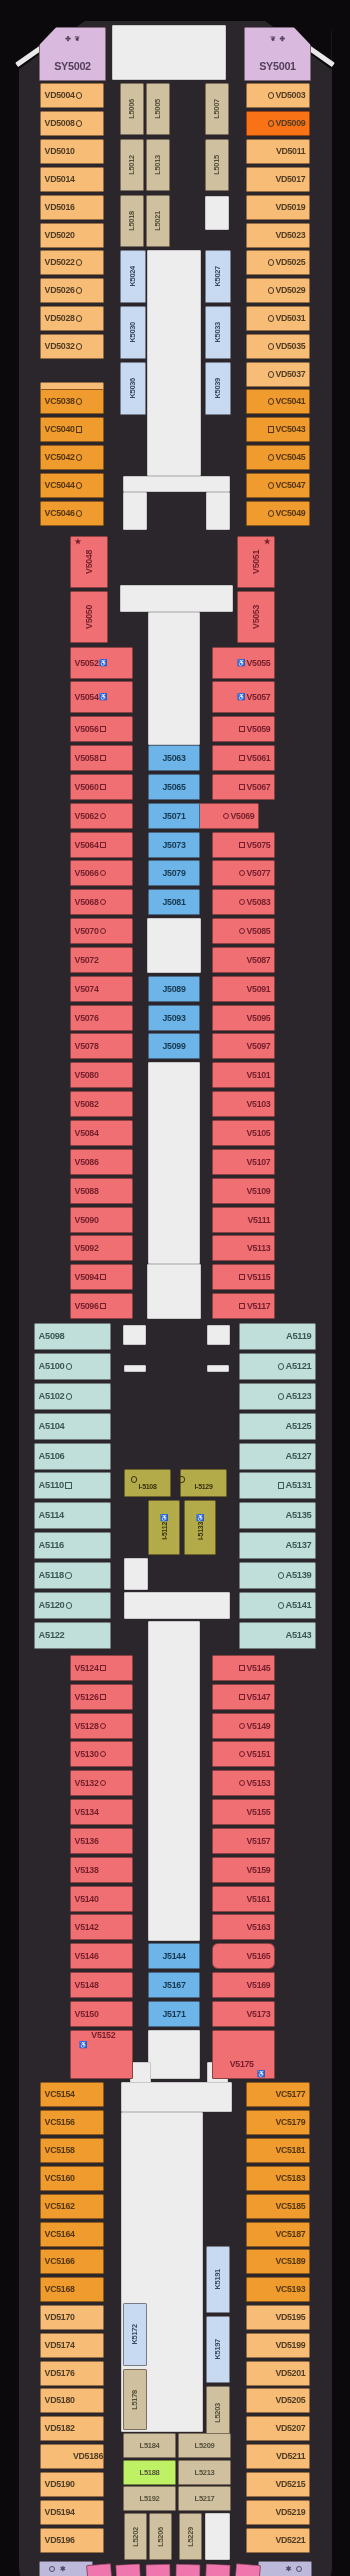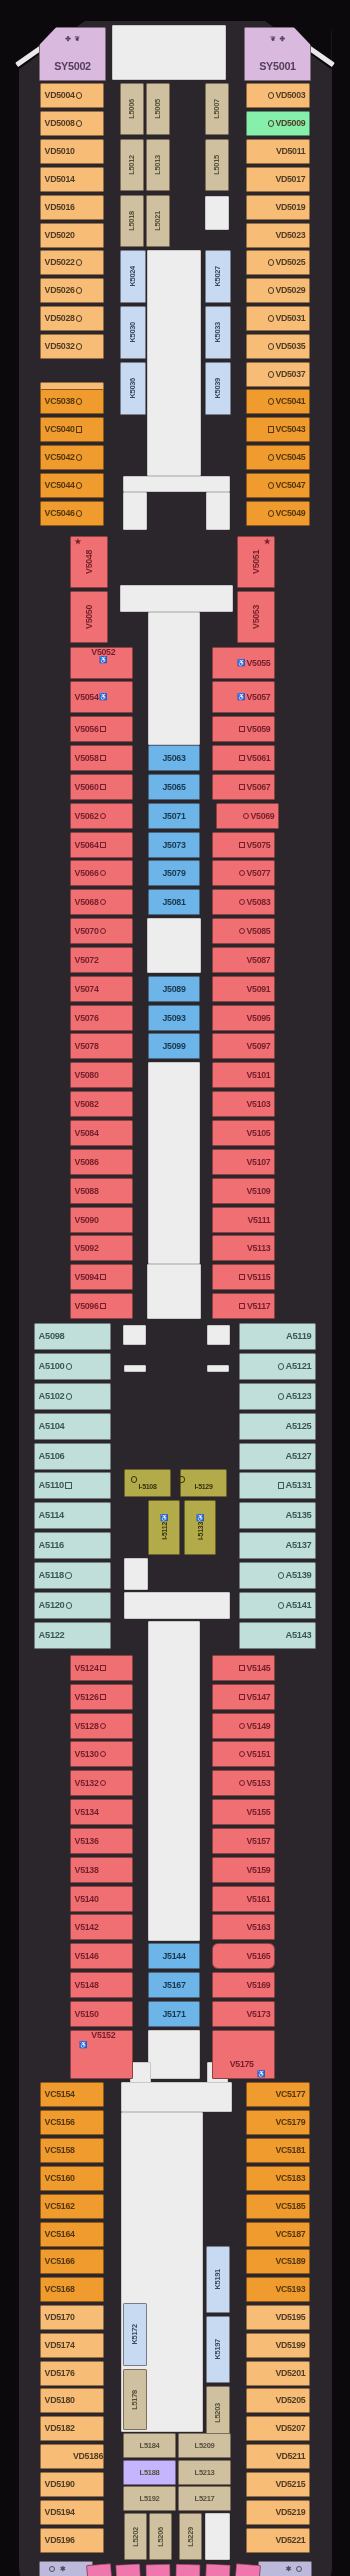--- a/index.html
+++ b/index.html
@@ -157,21 +157,21 @@
         <span class="ic ic-circle"></span>
       </div>
       <div class="cabin t-VC al-l" style="left: 40px; top: 501px; width: 64px; height: 25px; background: rgb(240, 155, 45); color: rgb(84, 55, 14);">
         <span class="lbl">VC5046</span>
         <span class="ic ic-circle"></span>
       </div>
       <div class="cabin t-VD al-r" style="left: 246px; top: 83px; width: 64px; height: 25px; background: rgb(247, 189, 118); color: rgb(80, 60, 37);">
         <span class="ic ic-circle"></span>
         <span class="lbl">VD5003</span>
       </div>
-      <div class="cabin t-VD al-r" style="left: 246px; top: 111px; width: 64px; height: 25px; background: #86efac; color: rgb(80, 60, 37);">
+      <div class="cabin t-VD al-r" style="left: 246px; top: 111px; width: 64px; height: 25px; background: #f97316; color: rgb(80, 60, 37);">
         <span class="ic ic-circle"></span>
         <span class="lbl">VD5009</span>
       </div>
       <div class="cabin t-VD al-r" style="left: 246px; top: 139px; width: 64px; height: 25px; background: rgb(247, 189, 118); color: rgb(80, 60, 37);">
         <span class="lbl">VD5011</span>
       </div>
       <div class="cabin t-VD al-r" style="left: 246px; top: 167px; width: 64px; height: 25px; background: rgb(247, 189, 118); color: rgb(80, 60, 37);">
         <span class="lbl">VD5017</span>
       </div>
       <div class="cabin t-VD al-r" style="left: 246px; top: 195px; width: 64px; height: 25px; background: rgb(247, 189, 118); color: rgb(80, 60, 37);">
@@ -269,21 +269,21 @@
       <div class="cabin t-V vert" style="left: 237px; top: 536px; width: 38px; height: 52px; background: rgb(239, 111, 115); color: rgb(116, 31, 43);">
         <span class="lbl">V5051</span>
         <span class="ic ic-glyph pos-tr">★</span>
       </div>
       <div class="cabin t-V vert" style="left: 70px; top: 591px; width: 38px; height: 52px; background: rgb(239, 111, 115); color: rgb(116, 31, 43);">
         <span class="lbl">V5050</span>
       </div>
       <div class="cabin t-V vert" style="left: 237px; top: 591px; width: 38px; height: 52px; background: rgb(239, 111, 115); color: rgb(116, 31, 43);">
         <span class="lbl">V5053</span>
       </div>
-      <div class="cabin t-V al-l" style="left: 70px; top: 647px; width: 63px; height: 32px; background: rgb(239, 111, 115); color: rgb(116, 31, 43); flex-direction: column;">
+      <div class="cabin t-V al-l" style="left: 70px; top: 647px; width: 63px; height: 32px; background: rgb(239, 111, 115); color: rgb(116, 31, 43);">
         <span class="lbl">V5052</span>
         <span class="ic ic-glyph">♿</span>
       </div>
       <div class="cabin t-V al-l" style="left: 70px; top: 681px; width: 63px; height: 32px; background: rgb(239, 111, 115); color: rgb(116, 31, 43);">
         <span class="lbl">V5054</span>
         <span class="ic ic-glyph">♿</span>
       </div>
       <div class="cabin t-V al-l" style="left: 70px; top: 716px; width: 63px; height: 26px; background: rgb(239, 111, 115); color: rgb(116, 31, 43);">
         <span class="lbl">V5056</span>
         <span class="ic ic-square"></span>
@@ -370,21 +370,21 @@
         <span class="lbl">V5059</span>
       </div>
       <div class="cabin t-V al-r" style="left: 212px; top: 745px; width: 63px; height: 26px; background: rgb(239, 111, 115); color: rgb(116, 31, 43);">
         <span class="ic ic-square"></span>
         <span class="lbl">V5061</span>
       </div>
       <div class="cabin t-V al-r" style="left: 212px; top: 774px; width: 63px; height: 26px; background: rgb(239, 111, 115); color: rgb(116, 31, 43);">
         <span class="ic ic-square"></span>
         <span class="lbl">V5067</span>
       </div>
-      <div class="cabin t-V al-r" style="left: 216px; top: 803px; width: 63px; height: 26px; background: rgb(239, 111, 115); color: rgb(116, 31, 43);">
+      <div class="cabin t-V al-r" style="left: 196px; top: 803px; width: 63px; height: 26px; background: rgb(239, 111, 115); color: rgb(116, 31, 43);">
         <span class="ic ic-circle"></span>
         <span class="lbl">V5069</span>
       </div>
       <div class="cabin t-V al-r" style="left: 212px; top: 832px; width: 63px; height: 26px; background: rgb(239, 111, 115); color: rgb(116, 31, 43);">
         <span class="ic ic-square"></span>
         <span class="lbl">V5075</span>
       </div>
       <div class="cabin t-V al-r" style="left: 212px; top: 860px; width: 63px; height: 26px; background: rgb(239, 111, 115); color: rgb(116, 31, 43);">
         <span class="ic ic-circle"></span>
         <span class="lbl">V5077</span>
@@ -782,21 +782,21 @@
       </div>
       <div class="cabin t-L vert" style="left: 206px; top: 2386px; width: 24px; height: 54px; background: rgb(207, 193, 160); color: rgb(85, 80, 59);">
         <span class="lbl">L5203</span>
       </div>
       <div class="cabin t-L" style="left: 123px; top: 2433px; width: 53px; height: 25px; background: rgb(207, 193, 160); color: rgb(85, 80, 59);">
         <span class="lbl">L5184</span>
       </div>
       <div class="cabin t-L" style="left: 178px; top: 2433px; width: 53px; height: 25px; background: rgb(207, 193, 160); color: rgb(85, 80, 59);">
         <span class="lbl">L5209</span>
       </div>
-      <div class="cabin t-L" style="left: 123px; top: 2460px; width: 53px; height: 25px; background: #c4b5fd; color: rgb(85, 80, 59);">
+      <div class="cabin t-L" style="left: 123px; top: 2460px; width: 53px; height: 25px; background: #bef264; color: rgb(85, 80, 59);">
         <span class="lbl">L5188</span>
       </div>
       <div class="cabin t-L" style="left: 178px; top: 2460px; width: 53px; height: 25px; background: rgb(207, 193, 160); color: rgb(85, 80, 59);">
         <span class="lbl">L5213</span>
       </div>
       <div class="cabin t-L" style="left: 123px; top: 2486px; width: 53px; height: 25px; background: rgb(207, 193, 160); color: rgb(85, 80, 59);">
         <span class="lbl">L5192</span>
       </div>
       <div class="cabin t-L" style="left: 178px; top: 2486px; width: 53px; height: 25px; background: rgb(207, 193, 160); color: rgb(85, 80, 59);">
         <span class="lbl">L5217</span>

